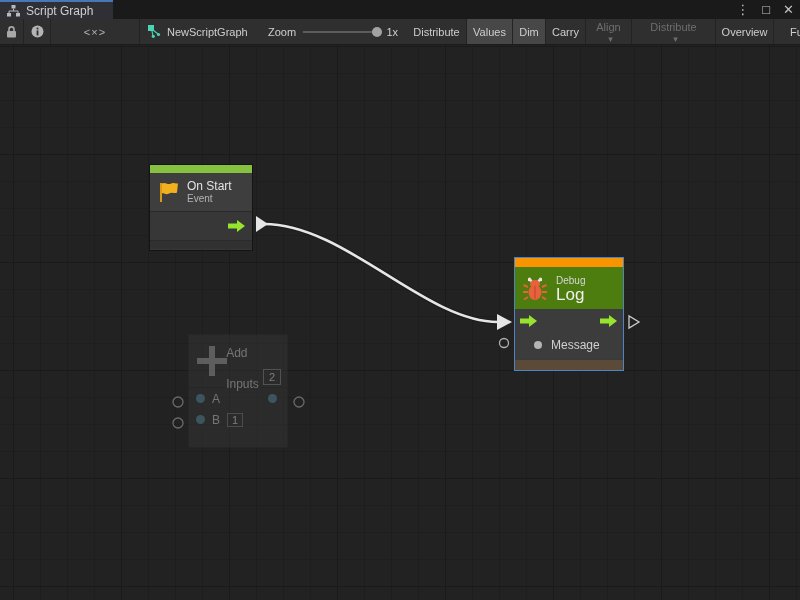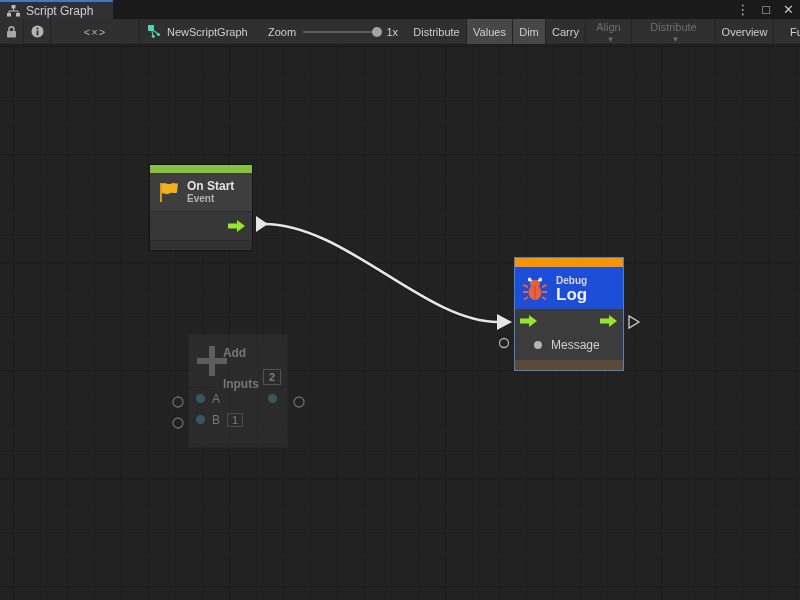--- a/index.html
+++ b/index.html
@@ -51,34 +51,34 @@
       linear-gradient(90deg, #1a1a1a 1px, transparent 1px),
       linear-gradient(#1e1e1e 1px, transparent 1px),
       linear-gradient(90deg, #1e1e1e 1px, transparent 1px);
     background-size:108px 108px, 108px 108px, 27px 27px, 27px 27px;
     background-position:13px 1px;
   }
   .overlay { position:absolute; top:0; left:0; pointer-events:none; }
   
   .node { position:absolute; border:1px solid #141414; background:#373737; }
   .accent { width:100%; }
-  .hdr { display:flex; align-items:center; padding:0 6px; gap:7px;font-weight:bold; }
+  .hdr { display:flex; align-items:center; padding:0 6px; gap:7px; }
   .hdr-title { color:#e2e2e2; font-size:12px; line-height:14px; }
   .hdr-sub { color:#b3b3b3; font-size:10px; line-height:12px; }
   .ftr { width:100%; border-top:1px solid #2a2a2a; }
 
   .on-start { left:149px; top:119px; width:104px; height:87px; }
   .on-start .accent { height:8px; background:#86c23f; }
   .on-start .hdr { height:39px; background:#3e3e3e; border-bottom:1px solid #2a2a2a; }
   .on-start .body { height:28px; background:#373737; display:flex; align-items:center; justify-content:flex-end; padding-right:6px; }
   .on-start .ftr { height:9px; background:#313131; }
 
   .debug { left:514px; top:212px; width:110px; height:114px; border:1px solid #4e84c4; }
   .debug .accent { height:9px; background:#f79400; }
-  .debug .hdr { height:42px; background:#1d4ed8;text-align:center; }
+  .debug .hdr { height:42px; background:#4d7c0f; }
   .debug .cat { color:#d6d6d6; font-size:10px; line-height:13px; }
   .debug .ttl { color:#f0f0f0; font-size:17px; line-height:15px; }
   .debug .body { background:#3c3c3c; }
   .debug .row1 { height:22px; display:flex; align-items:center; justify-content:space-between; padding:2px 5px 0 5px; }
   .debug .row2 { height:28px; display:flex; align-items:center; padding-left:19px; gap:9px; }
   .port-dot { width:8px; height:8px; border-radius:50%; background:#b4b4b4; }
   .msg-label { color:#d0d0d0; font-size:12px; }
   .debug .ftr { height:11px; background:#5c4a38; border-top:1px solid #3a3a3a; }
 
   .ghost { left:188px; top:289px; width:100px; height:114px; opacity:0.55; background:#333; border:1px solid #2a2a2a; }

